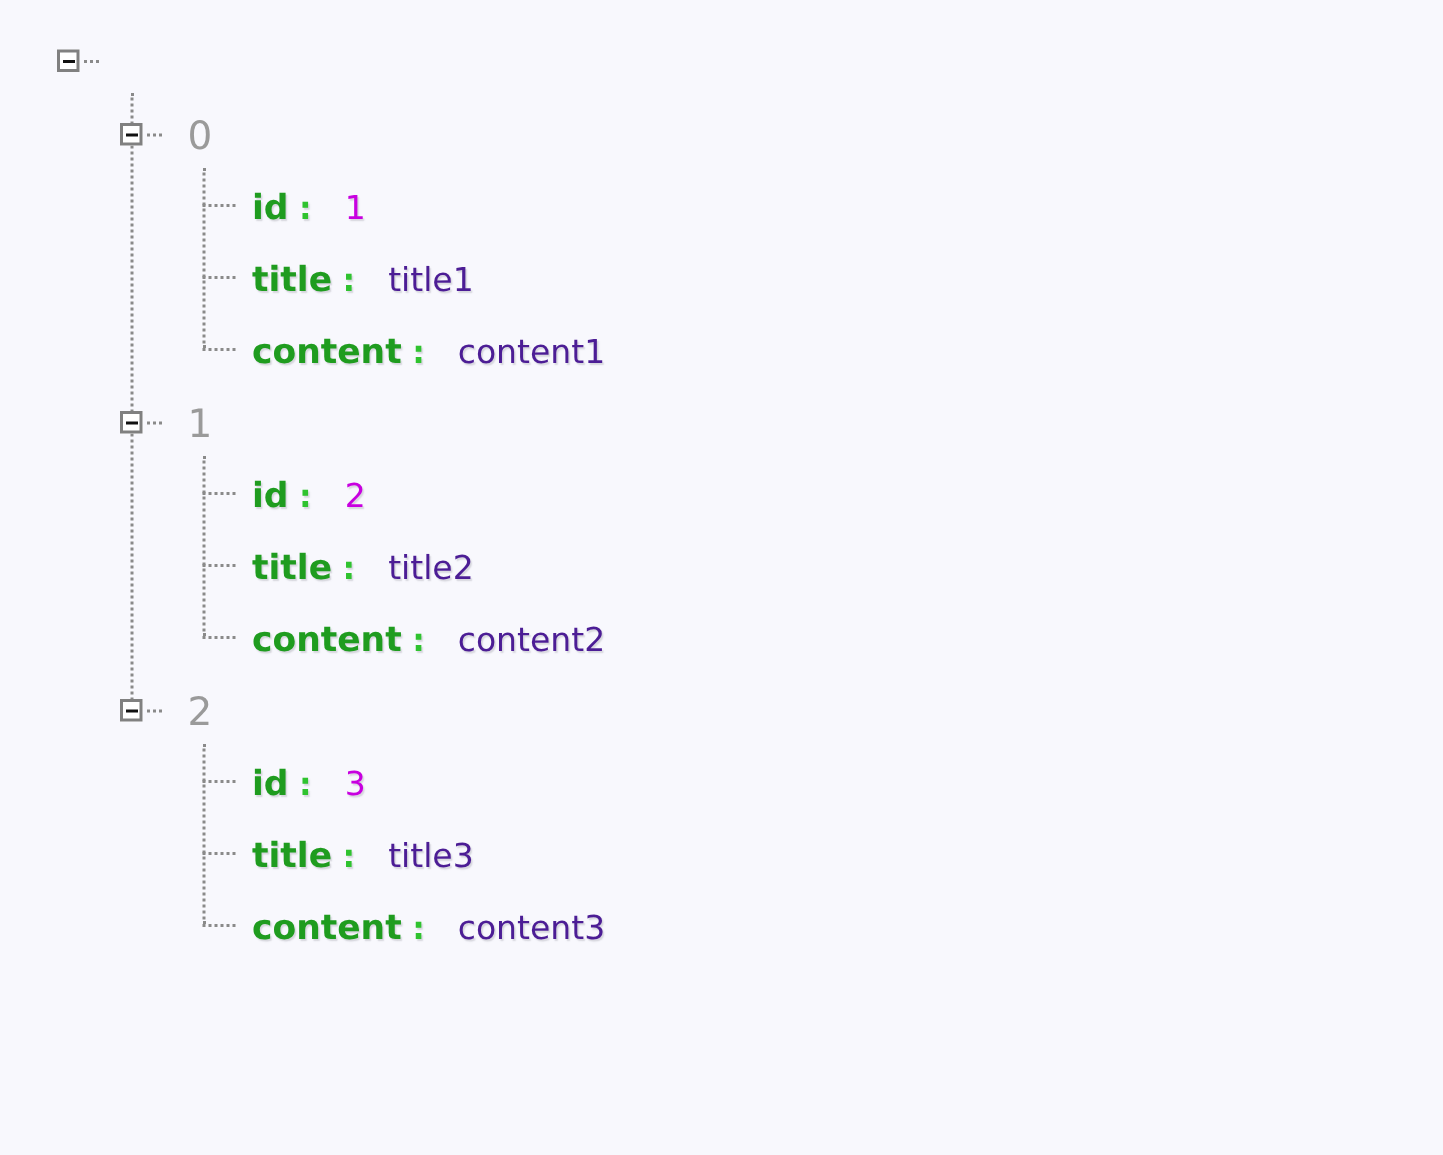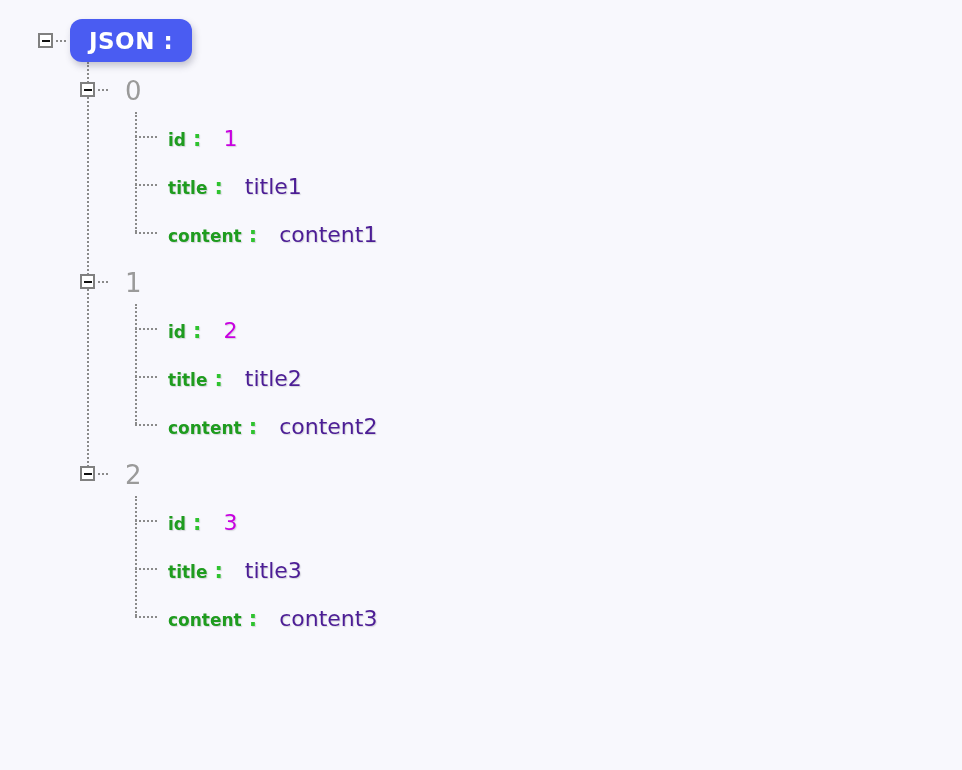--- a/index.html
+++ b/index.html
@@ -96,21 +96,21 @@
   
   .kv-row {
     position: absolute;
     left: 168px;
     display: flex;
     align-items: baseline;
     white-space: nowrap;
     line-height: 1;
   }
   .kv-key {
-    font-size: 17px;
+    font-size: 23px;
     font-weight: bold;
     color: #1f9c1f;
     text-shadow: 1px 1px 1px rgba(150,150,160,0.35);
   }
   .kv-colon {
     font-size: 21px;
     font-weight: bold;
     color: #2fc32f;
     margin-left: 7px;
     text-shadow: 1px 1px 1px rgba(150,150,160,0.35);
@@ -130,23 +130,20 @@
 </head>
 <body>
 
 <div id="tree-viewer">
 
   <div class="toggle" style="left:38px; top:33px;">
     <div class="minus-bar"></div>
   </div>
   <div class="toggle-dots" style="left:56px; top:40px;"></div>
 
-  <div class="root-badge">
-    <span>JSON :</span>
-  </div>
 
   <div class="vline" style="left:87px; top:62px; height:413px;"></div>
 
   <div class="toggle" style="left:80px; top:82px;">
     <div class="minus-bar"></div>
   </div>
   <div class="toggle-dots" style="left:98px; top:89px;"></div>
   <div class="index-label" style="left:125px; top:78px;">0</div>
 
   <div class="vline" style="left:135px; top:112px; height:120px;"></div>

